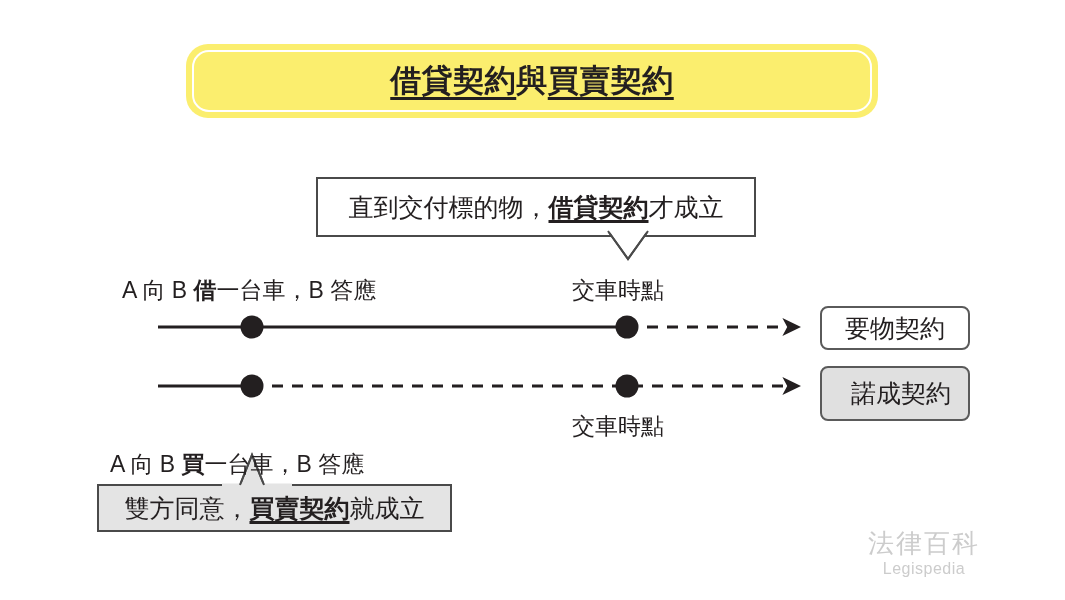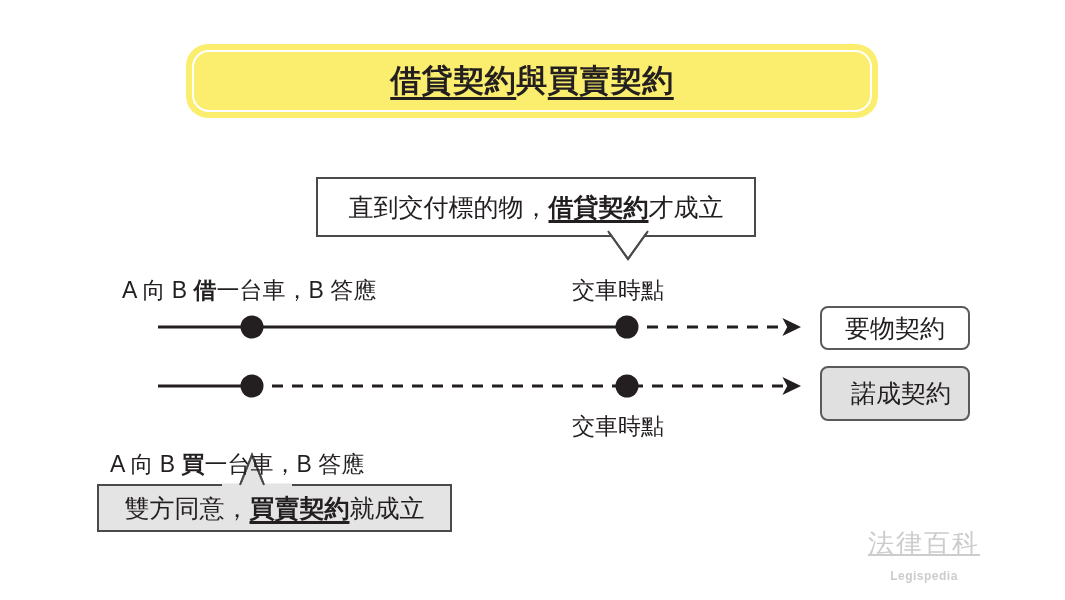--- a/index.html
+++ b/index.html
@@ -157,27 +157,26 @@
     top: 530px;
     width: 140px;
     text-align: center;
     color: #cccccc;
     user-select: none;
   }
   #watermark .wm-cn {
     font-size: 26px;
     letter-spacing: 2px;
     line-height: 1.05;
-    text-decoration: underline;
   }
   #watermark .wm-en {
-    font-size: 12px;
-    font-weight: bold;
+    font-size: 16px;
+    font-weight: normal;
     letter-spacing: 0.5px;
-    margin-top: 12px;
+    margin-top: 3px;
   }
 </style>
 </head>
 <body>
 
 <div id="title-banner">
   <div class="inner-ring"></div>
   <div id="title-text">
     <span class="u">借貸契約</span>
       <span> 與 </span>

